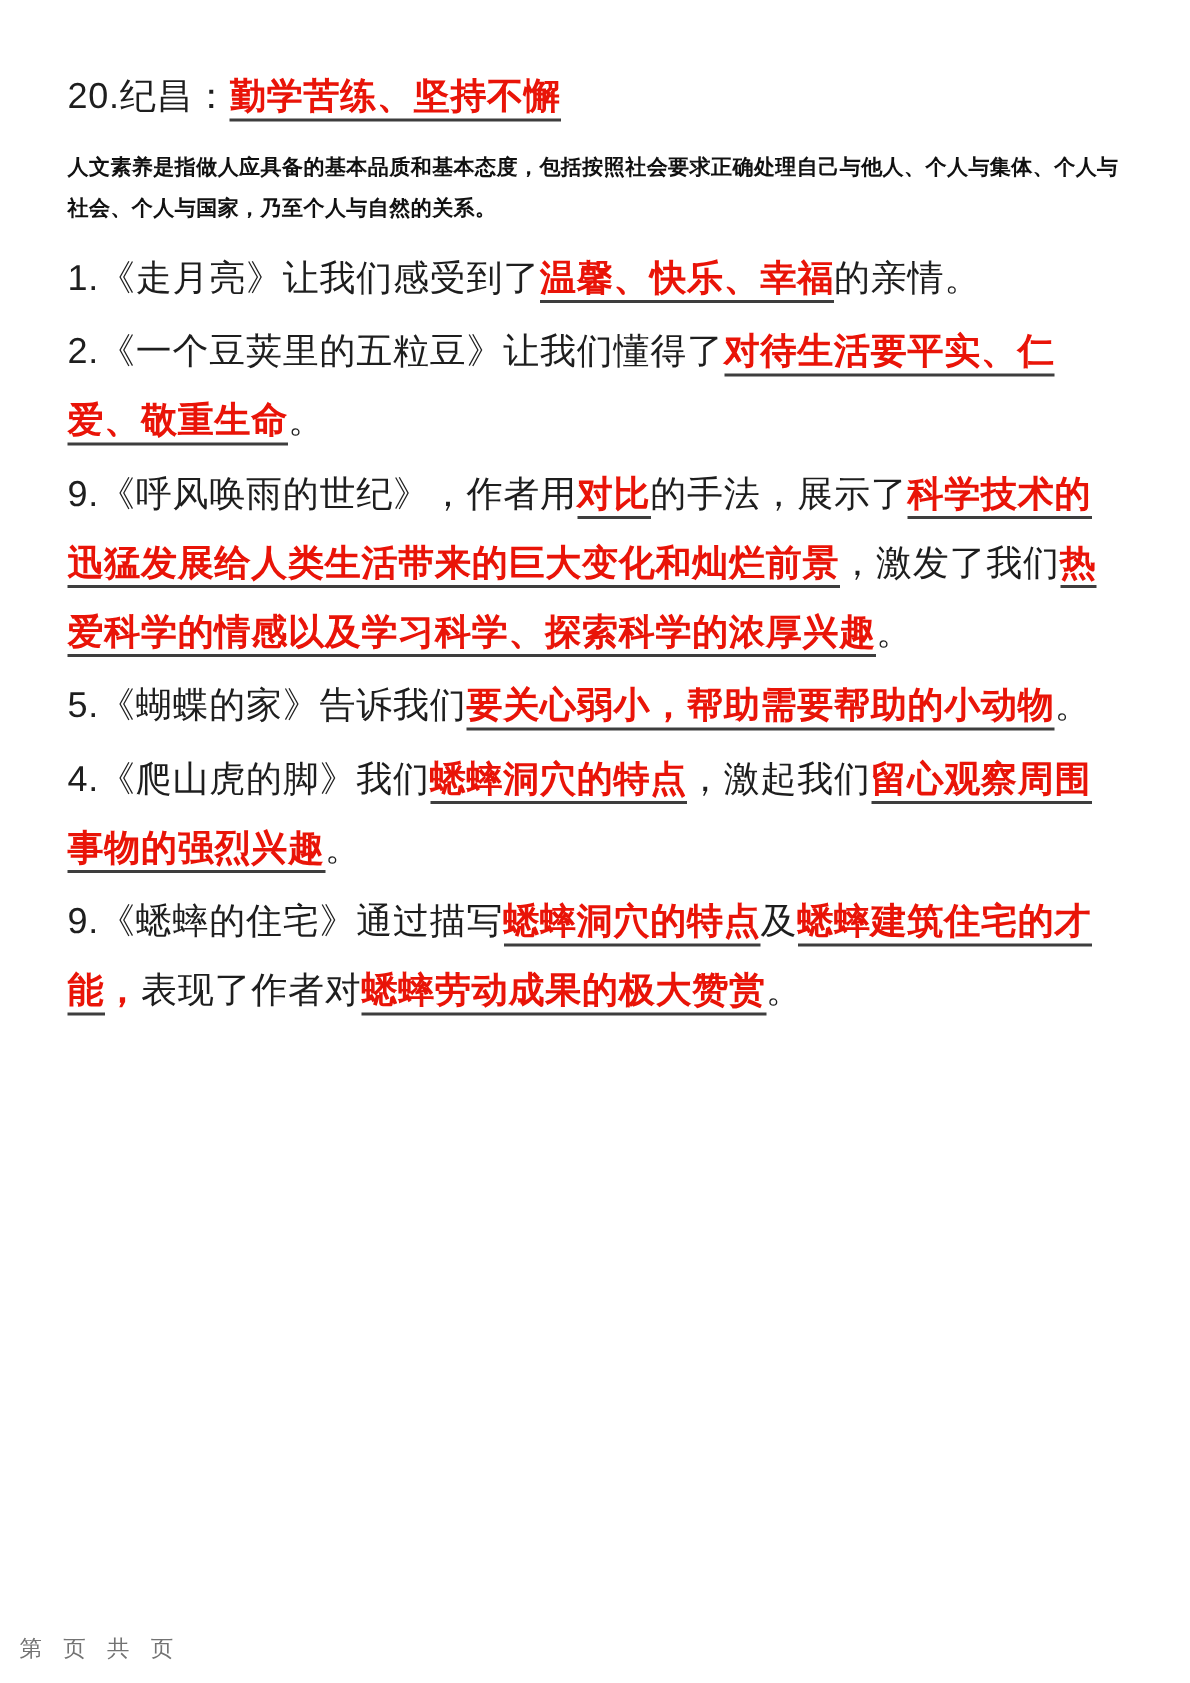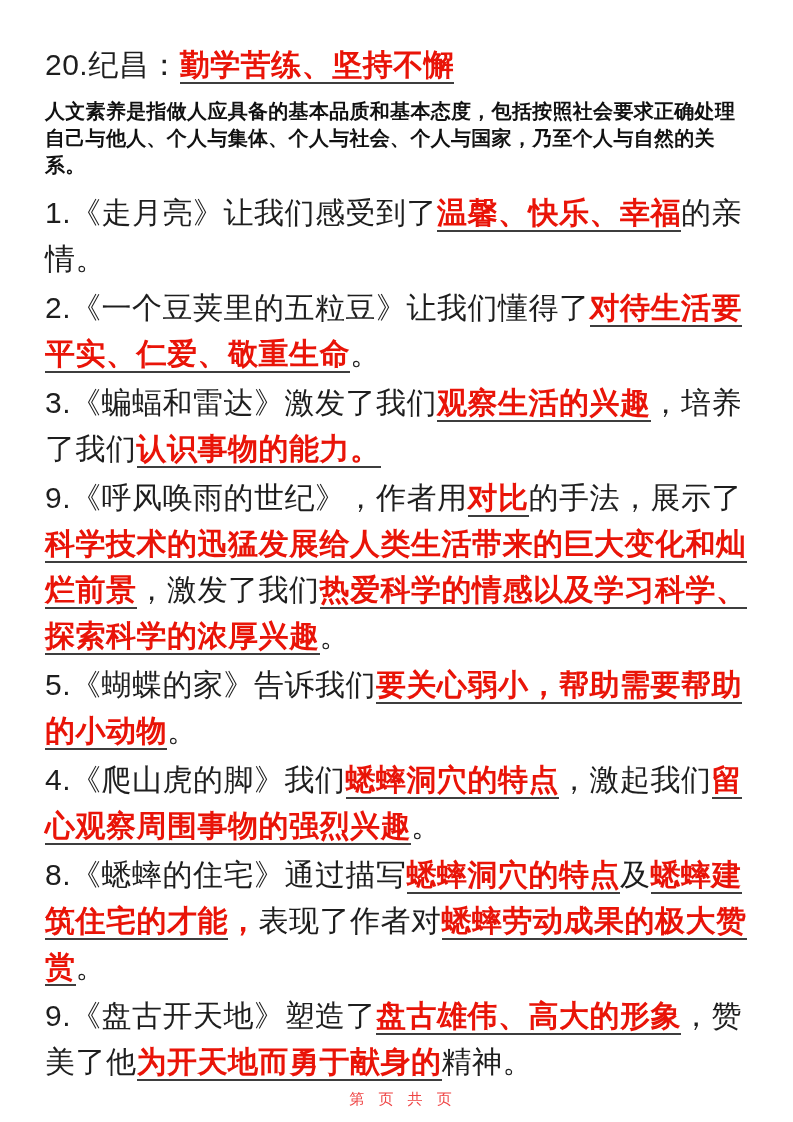--- a/index.html
+++ b/index.html
@@ -14,21 +14,21 @@
     width:793px;height:1122px;
     background:#ffffff;
     font-family:"Liberation Sans", sans-serif;
     color:var(--ink);
     position:relative;
     overflow:hidden;
   }
   .page{ padding:42px 45px 0 45px; }
 
   .item{
-    font-size:30px;
+    font-size:24px;
     line-height:46px;
     margin:0 0 3px 0;
     color:var(--ink);
     letter-spacing:0.5px;
   }
   .top-line{ margin-bottom:10px; }
 
   .seg-plain{ color:var(--ink); }
   .seg-red{
     color:var(--red);
@@ -43,54 +43,51 @@
     color:var(--green);
     font-size:27px;
     line-height:33px;
     padding:7px 8px 8px 10px;
     letter-spacing:10px;
     margin:0 0 9px 0;
     font-weight:400;
   }
 
   .intro{
-    font-size:20px;
+    font-size:14px;
     line-height:27px;
     font-weight:600;
     color:#111;
     margin:0 0 11px 0;
     letter-spacing:0.3px;
   }
 
   .footer{
     position:absolute;
     left:0; right:0; bottom:13px;
-    text-align:center;
     font-size:15px;
     letter-spacing:5px;
-    color:#ef4444;
+    color:#737373;
     padding-left:13px;
   }
 </style>
 </head>
 <body>
 
 <div class="page">
 
   <p class="item top-line"><span class="seg-plain">20.纪昌：</span><span class="seg-red">勤学苦练、坚持不懈</span></p>
 
 
   <p class="intro">人文素养是指做人应具备的基本品质和基本态度，包括按照社会要求正确处理自己与他人、个人与集体、个人与社会、个人与国家，乃至个人与自然的关系。</p>
 
   <div>
       <p class="item"><span class="seg-plain">1.《走月亮》让我们感受到了</span><span class="seg-red">温馨、快乐、幸福</span><span class="seg-plain">的亲情。</span></p>
       <p class="item"><span class="seg-plain">2.《一个豆荚里的五粒豆》让我们懂得了</span><span class="seg-red">对待生活要平实、仁爱、敬重生命</span><span class="seg-plain">。</span></p>
-      <p class="item"><span class="seg-plain">3.《蝙蝠和雷达》激发了我们</span><span class="seg-red">观察生活的兴趣</span><span class="seg-plain">，培养了我们</span><span class="seg-red">认识事物的能力。</span></p>
       <p class="item"><span class="seg-plain">9.《呼风唤雨的世纪》，作者用</span><span class="seg-red">对比</span><span class="seg-plain">的手法，展示了</span><span class="seg-red">科学技术的迅猛发展给人类生活带来的巨大变化和灿烂前景</span><span class="seg-plain">，激发了我们</span><span class="seg-red">热爱科学的情感以及学习科学、探索科学的浓厚兴趣</span><span class="seg-plain">。</span></p>
       <p class="item"><span class="seg-plain">5.《蝴蝶的家》告诉我们</span><span class="seg-red">要关心弱小，帮助需要帮助的小动物</span><span class="seg-plain">。</span></p>
       <p class="item"><span class="seg-plain">4.《爬山虎的脚》我们</span><span class="seg-red">蟋蟀洞穴的特点</span><span class="seg-plain">，激起我们</span><span class="seg-red">留心观察周围事物的强烈兴趣</span><span class="seg-plain">。</span></p>
-      <p class="item"><span class="seg-plain">8.《蟋蟀的住宅》通过描写</span><span class="seg-red">蟋蟀洞穴的特点</span><span class="seg-plain">及</span><span class="seg-red">蟋蟀建筑住宅的才能</span><span class="seg-red-plain">，</span><span class="seg-plain">表现了作者对</span><span class="seg-red">蟋蟀劳动成果的极大赞赏</span><span class="seg-plain">。</span></p>
-      <p class="item"><span class="seg-plain">9.《盘古开天地》塑造了</span><span class="seg-red">盘古雄伟、高大的形象</span><span class="seg-plain">，赞美了他</span><span class="seg-red">为开天地而勇于献身的</span><span class="seg-plain">精神。</span></p>
+      <p class="item"><span class="seg-plain">9.《蟋蟀的住宅》通过描写</span><span class="seg-red">蟋蟀洞穴的特点</span><span class="seg-plain">及</span><span class="seg-red">蟋蟀建筑住宅的才能</span><span class="seg-red-plain">，</span><span class="seg-plain">表现了作者对</span><span class="seg-red">蟋蟀劳动成果的极大赞赏</span><span class="seg-plain">。</span></p>
     </div>
 
 </div>
 
 <div class="footer">第 页 共 页</div>
 
 </body></html>

